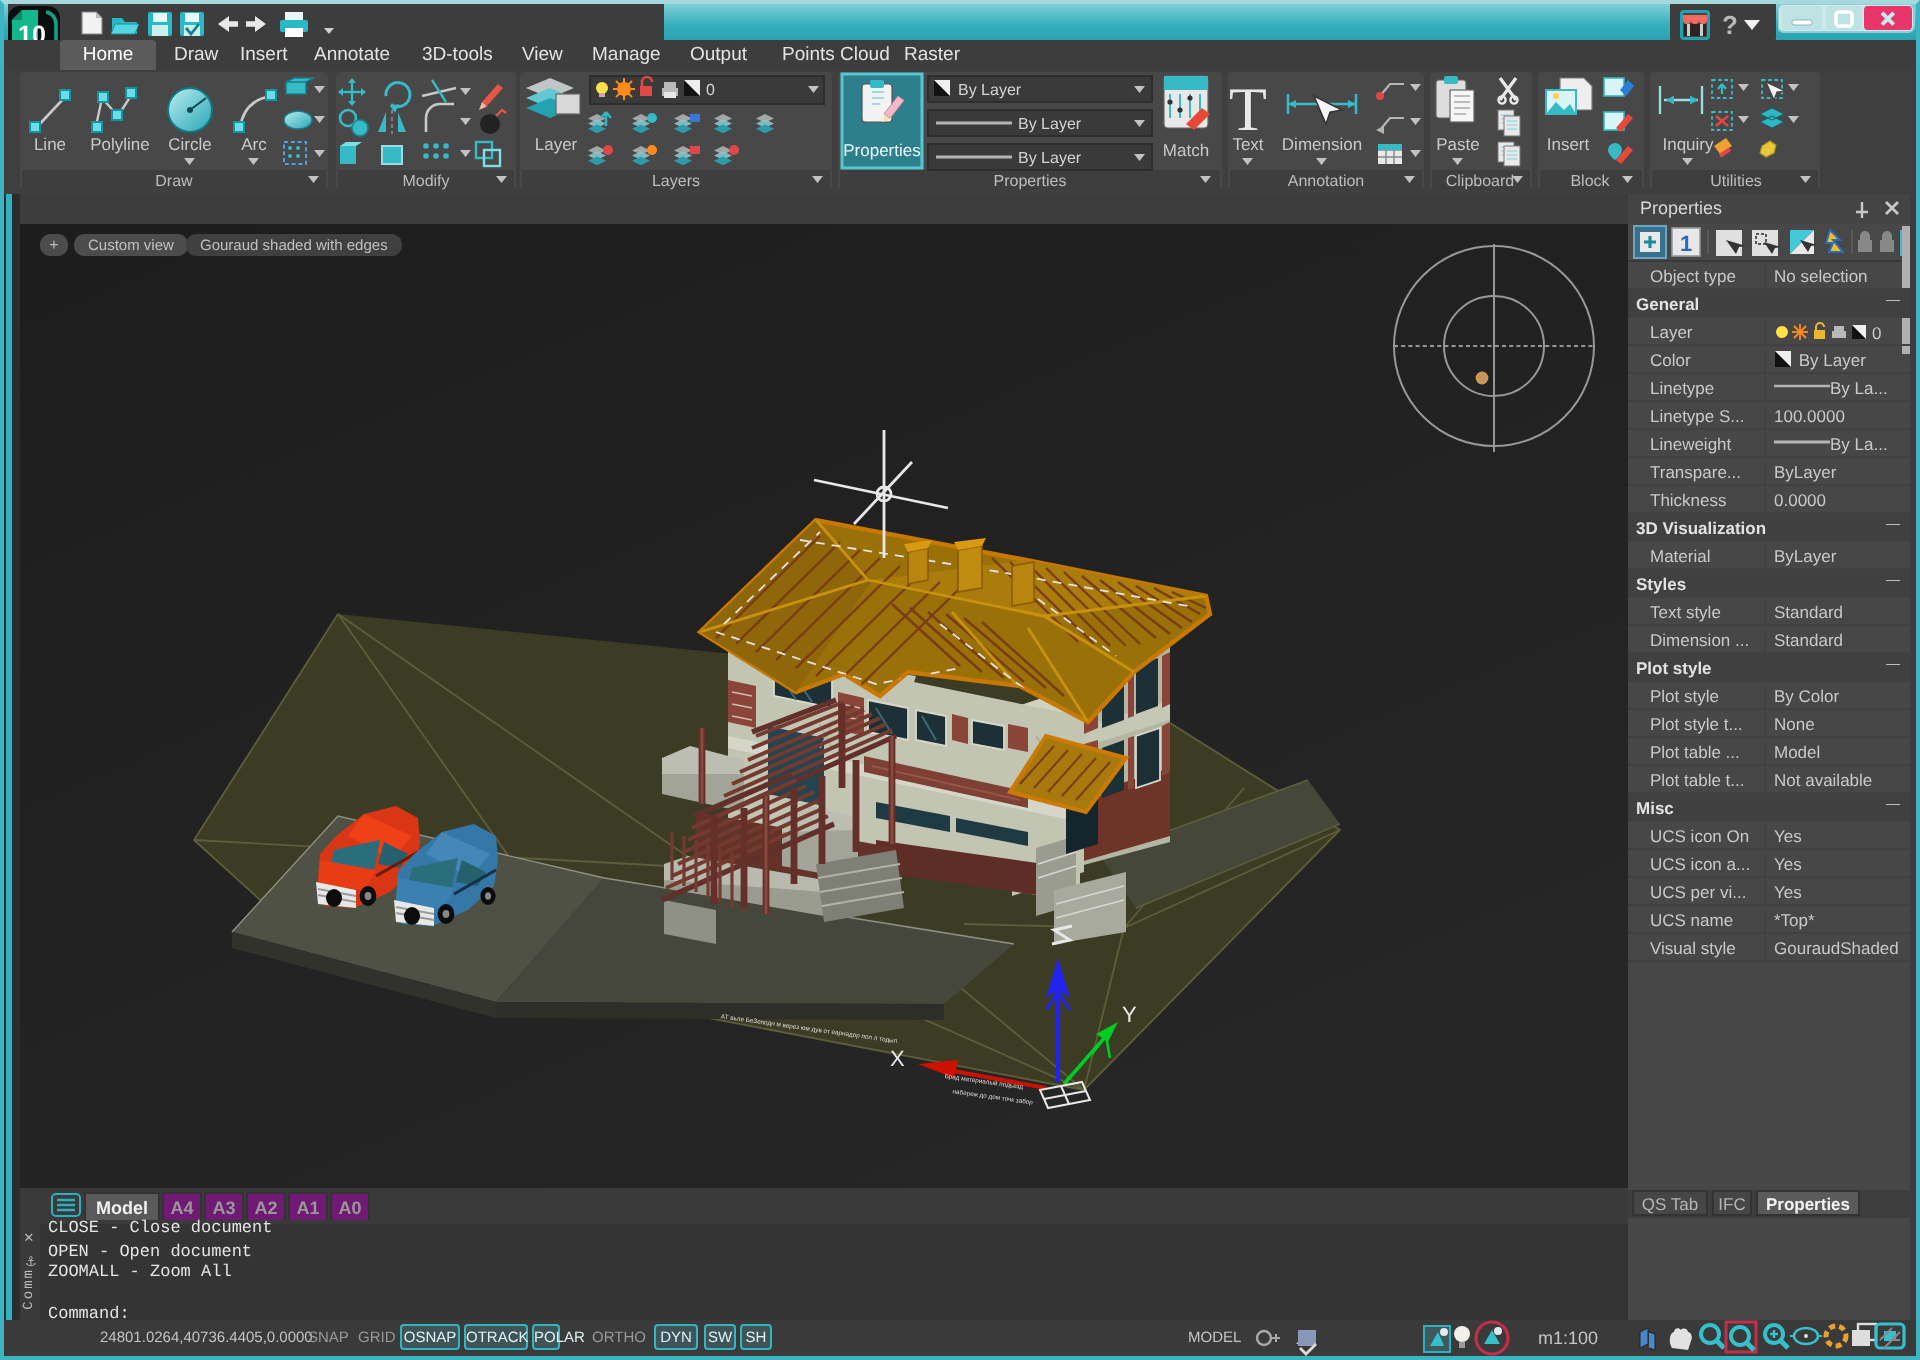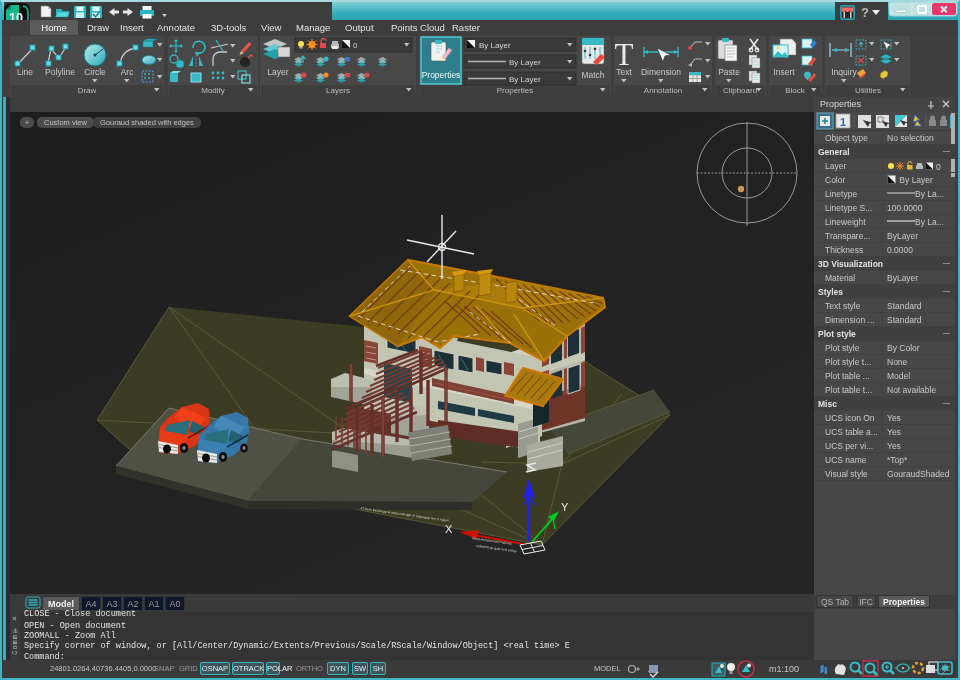--- a/index.html
+++ b/index.html
@@ -23,21 +23,21 @@
 
 #docbar { left:8px; top:95px; width:804px; height:15px; background:#323232; }
 #doctab { position:absolute; left:6px; top:1px; height:14px; background:#4a4a4a; color:#e8e8e8; font-size:9px; line-height:14px; padding:0 6px; border-radius:3px 3px 0 0; }
 
 #viewport { left:8px; top:110px; width:804px; height:482px; background:#0c0c0c; overflow:hidden; }
 
 #ledge { left:0; top:95px; width:8px; height:565px; background:#2c2c2c; }
 #ledge .teal { position:absolute; left:1px; top:0; width:3px; height:100%; background:#2fb3c2; }
 
 #laytabs { left:8px; top:592px; width:804px; height:18px; background:#3a3a3a; font-size:9px; color:#9a9a9a; }
-.ltab { position:absolute; top:2px; height:14px; line-height:14px; color:#989898; background:#0f172a; border:1px solid #333; border-bottom:none; }
+.ltab { position:absolute; top:2px; height:14px; line-height:14px; color:#989898; background:#701a75; border:1px solid #333; border-bottom:none;font-weight:bold; }
 .ltab.active { background:#5a5a5a; color:#f0f0f0; font-weight:bold; }
 
 #props { left:812px; top:95px; width:141px; height:565px; background:#474747; }
 #phead { position:absolute; left:0; top:0; width:141px; height:15px; background:#444; color:#d8d8d8; font-size:9px; padding:2px 0 0 6px; }
 #ptools { position:absolute; left:0; top:15px; width:141px; height:19px; background:#484848; border-bottom:1px solid #3a3a3a; }
 #prows { position:absolute; left:0; top:34px; width:141px; }
 .prow { position:relative; height:14px; font-size:8.5px; color:#c9c9c9; border-bottom:1px solid #414141; }
 .prow .pl { position:absolute; left:11px; top:2px; width:54px; overflow:hidden; white-space:nowrap; }
 .prow .pv { position:absolute; left:68px; top:2px; width:70px; overflow:hidden; white-space:nowrap; border-left:1px solid #414141; padding-left:4px; height:12px; }
 .prow.phdr { background:#404040; }
@@ -916,21 +916,21 @@
           <span class="pv">Not available</span>
         </div>
       <div class="prow phdr">
           <span class="pl">Misc</span>
         </div>
       <div class="prow">
           <span class="pl">UCS icon On</span>
           <span class="pv">Yes</span>
         </div>
       <div class="prow">
-          <span class="pl">UCS table a...</span>
+          <span class="pl">UCS icon a...</span>
           <span class="pv">Yes</span>
         </div>
       <div class="prow">
           <span class="pl">UCS per vi...</span>
           <span class="pv">Yes</span>
         </div>
       <div class="prow">
           <span class="pl">UCS name</span>
           <span class="pv">*Top*</span>
         </div>
@@ -947,21 +947,20 @@
   </div>
   <div class="abs" id="cmd">
     <div id="cmdtab">
       <div style="position:absolute;left:2px;top:2px;color:#bbb;font-size:8px;">✕</div>
       <div style="position:absolute;left:3px;top:14px;color:#bbb;font-size:8px;">⚓</div>
       <div id="cmdvert">Comm</div>
     </div>
     <div class="cline" style="top:-3px;">CLOSE - Close document</div>
     <div class="cline" style="top:9px;">OPEN - Open document</div>
     <div class="cline" style="top:19px;">ZOOMALL - Zoom All</div>
-    <div class="cline" style="top:29px;">Specify corner of window, or [All/Center/Dynamic/Extents/Previous/Scale/RScale/Window/Object] &lt;real time&gt; E</div>
     <div class="cline" style="top:40px;">Command:</div>
   </div>
   <div class="abs" id="status">
     <div class="stext" style="left:5px;padding-left:43px;">24801.0264,40736.4405,0.0000</div>
     <div class="stext" style="left:152px;color:#999;">SNAP</div>
     <div class="stext" style="left:177px;color:#999;">GRID</div>
     <div class="sbtn" style="left:198px;width:30px;">OSNAP</div>
     <div class="sbtn" style="left:230px;width:32px;">OTRACK</div>
     <div class="sbtn" style="left:264px;width:14px;">POLAR</div>
     <div class="stext" style="left:294px;color:#999;">ORTHO</div>

